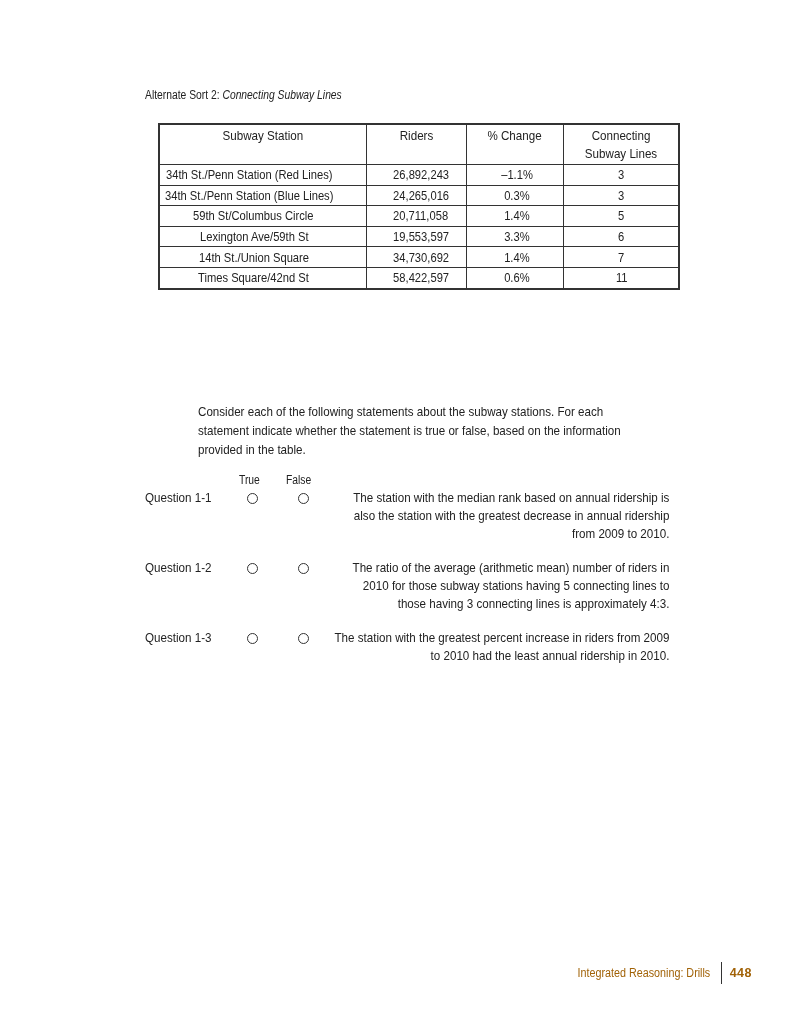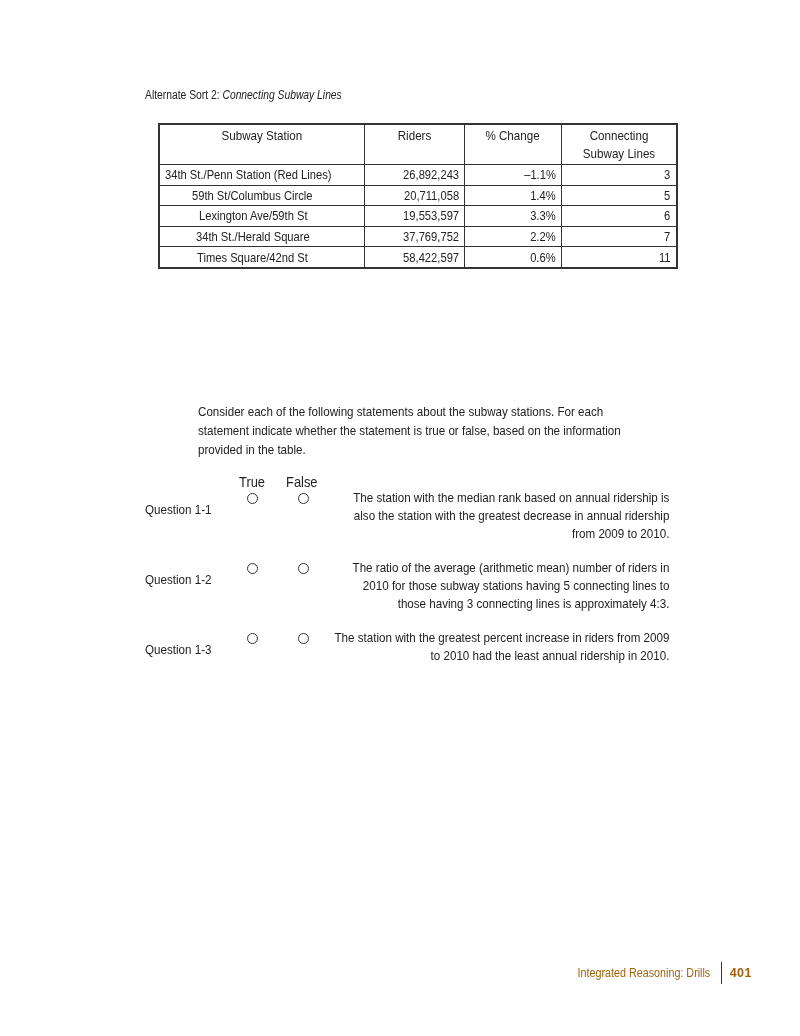--- a/index.html
+++ b/index.html
@@ -27,42 +27,42 @@
       line-height: 19px;
       white-space: nowrap;
       font-weight: normal;
       overflow: hidden;
       text-align: center;
     }
     #data-table th {
       height: 37px; vertical-align: top; padding-top: 2px; line-height: 18px;
       text-align: center; font-size: 13.5px;
     }
-    #data-table td.num { text-align: right; }
+    #data-table td.num { }
     .c1 { width: 183px; margin-top: 48px; }
     .c2 { width: 89px; }
     .c3 { width: 86px; }
     .c4 { width: 104px; }
     .cellwrap { display: inline-block; transform: scaleX(0.86); transform-origin: left center; }
     td.num .cellwrap { transform-origin: right center; }
     th .cellwrap { transform-origin: center top; }
 
     #instructions {
       position: absolute; left: 198px; top: 402px; width: 520px;
       font-size: 13.5px; line-height: 19px;
     }
     #instructions .cond { white-space: normal; width: 520px; }
 
     .col-head {
-      position: absolute; top: 473px; font-size: 15px;
+      position: absolute; top: 473px; font-size: 12px;
     }
     .question {
       position: absolute; left: 145px; width: 560px; font-size: 13.5px; line-height: 18px;
     }
-    .q-label { position: absolute; left: 0; top: 12px; }
+    .q-label { position: absolute; left: 0; top: 0; }
     .radio {
       position: absolute; top: 4px; width: 9px; height: 9px;
       border: 1.3px solid #333; border-radius: 50%;
       background: #fff; cursor: pointer;
     }
     .radio.true { left: 102px; }
     .radio.false { left: 153px; }
     .q-text { position: absolute; left: 189px; top: 0; width: 380px; text-align: right; }
     .q-text .cond { white-space: normal; width: 390px; }
 
@@ -93,35 +93,41 @@
     </tr>
   </thead>
   <tbody id="table-body">
       <tr>
         <td class="c1"><span class="cellwrap">34th St./Penn Station (Red Lines)</span></td>
         <td class="c2 num"><span class="cellwrap">26,892,243</span></td>
         <td class="c3 num"><span class="cellwrap">–1.1%</span></td>
         <td class="c4 num"><span class="cellwrap">3</span></td>
       </tr>
       <tr>
+        <td class="c1"><span class="cellwrap">34th St./Penn Station (Blue Lines)</span></td>
+        <td class="c2 num"><span class="cellwrap">24,265,016</span></td>
+        <td class="c3 num"><span class="cellwrap">0.3%</span></td>
+        <td class="c4 num"><span class="cellwrap">3</span></td>
+      </tr>
+      <tr>
         <td class="c1"><span class="cellwrap">59th St/Columbus Circle</span></td>
         <td class="c2 num"><span class="cellwrap">20,711,058</span></td>
         <td class="c3 num"><span class="cellwrap">1.4%</span></td>
         <td class="c4 num"><span class="cellwrap">5</span></td>
       </tr>
       <tr>
         <td class="c1"><span class="cellwrap">Lexington Ave/59th St</span></td>
         <td class="c2 num"><span class="cellwrap">19,553,597</span></td>
         <td class="c3 num"><span class="cellwrap">3.3%</span></td>
         <td class="c4 num"><span class="cellwrap">6</span></td>
       </tr>
       <tr>
-        <td class="c1"><span class="cellwrap">34th St./Herald Square</span></td>
-        <td class="c2 num"><span class="cellwrap">37,769,752</span></td>
-        <td class="c3 num"><span class="cellwrap">2.2%</span></td>
+        <td class="c1"><span class="cellwrap">14th St./Union Square</span></td>
+        <td class="c2 num"><span class="cellwrap">34,730,692</span></td>
+        <td class="c3 num"><span class="cellwrap">1.4%</span></td>
         <td class="c4 num"><span class="cellwrap">7</span></td>
       </tr>
       <tr>
         <td class="c1"><span class="cellwrap">Times Square/42nd St</span></td>
         <td class="c2 num"><span class="cellwrap">58,422,597</span></td>
         <td class="c3 num"><span class="cellwrap">0.6%</span></td>
         <td class="c4 num"><span class="cellwrap">11</span></td>
       </tr>
     </tbody>
 </table>
@@ -150,14 +156,14 @@
 <div class="question" style="top:629px;">
   <div class="q-label"><span class="cond">Question 1-3</span></div>
   <div class="radio true"></div>
   <div class="radio false"></div>
   <div class="q-text"><span class="cond">The station with the greatest percent increase in riders from 2009 to 2010 had the least annual ridership in 2010.</span></div>
 </div>
 
 <div id="footer">
   <span class="cond" style="transform-origin:right center;">Integrated Reasoning: Drills</span>
   <span class="divider"></span>
-  <span class="pagenum">401</span>
+  <span class="pagenum">448</span>
 </div>
 
 </body></html>

